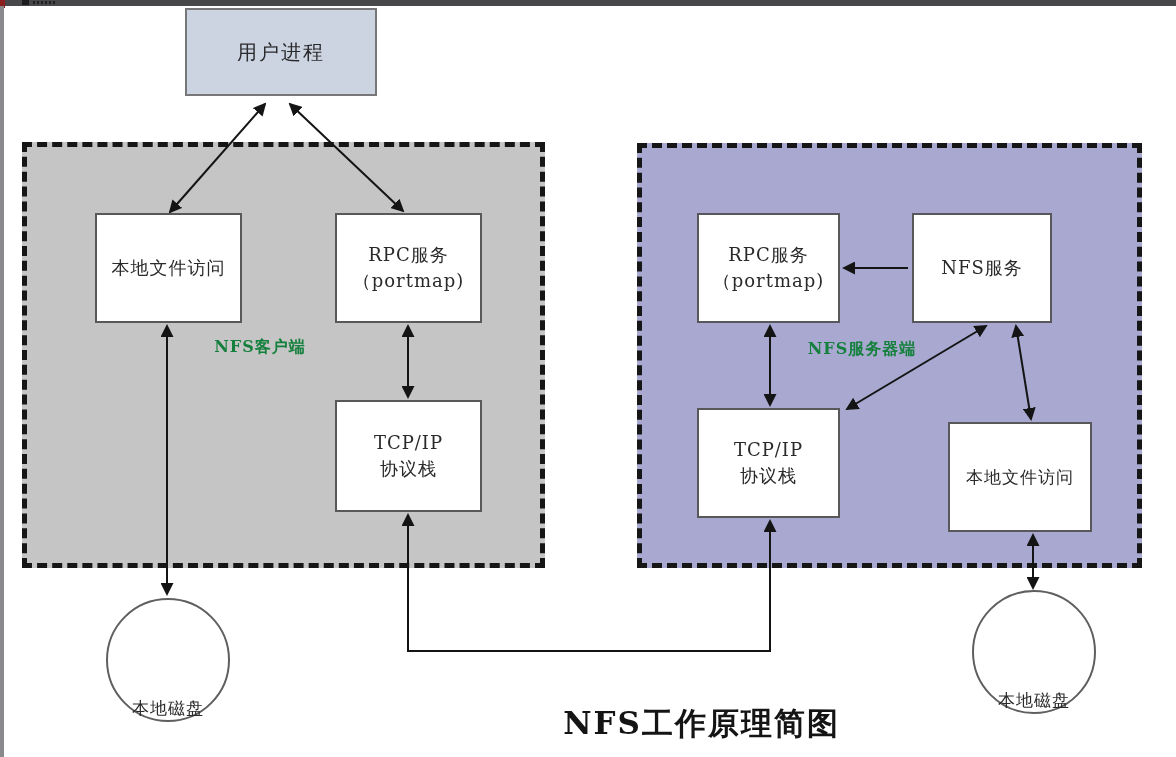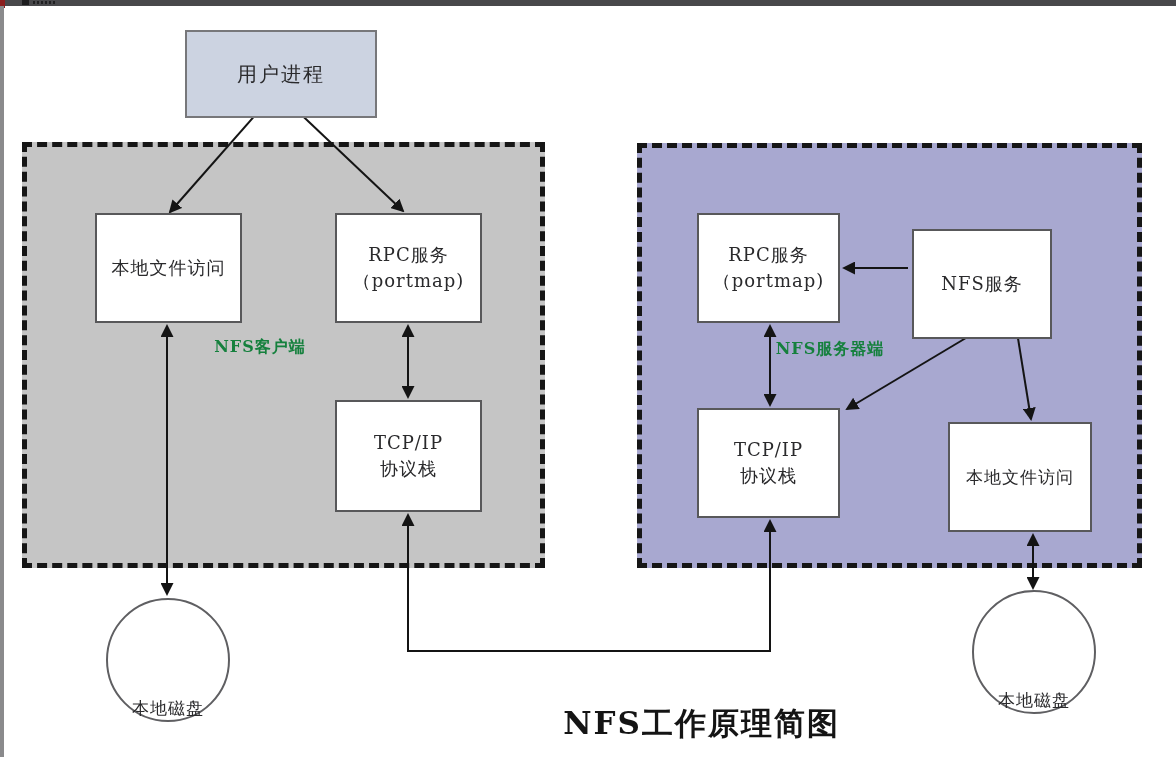--- a/index.html
+++ b/index.html
@@ -125,21 +125,21 @@
   <div class="top-bar"></div>
   <div class="top-bar-mark1"></div>
   <div class="top-bar-mark2"></div>
   <div class="corner-mark"></div>
   <div class="left-bar"></div>
 
   <div class="panel client" id="client-panel" style="background: rgb(197, 197, 197);"></div>
   <div class="panel server" id="server-panel" style="background: rgb(168, 168, 208);"></div>
 
   <div class="region-label" style="left:195px; top:337px; width:130px;">NFS客户端</div>
-  <div class="region-label" style="left:760px; top:339px; width:140px;">NFS服务器端</div>
+  <div class="region-label" style="left:792px; top:339px; width:140px;">NFS服务器端</div>
 
   <svg class="arrows" viewBox="0 0 1176 757">
     <defs>
       <marker id="ah" viewBox="0 0 10 10" refX="8.5" refY="5" markerWidth="6.5" markerHeight="6.5" orient="auto-start-reverse">
         <path d="M0,0 L10,5 L0,10 z" fill="#141414"></path>
       </marker>
     </defs>
 
     <line x1="265" y1="104" x2="170" y2="212" marker-start="url(#ah)" marker-end="url(#ah)"></line>
 
@@ -155,21 +155,21 @@
 
     <line x1="770" y1="326" x2="770" y2="405" marker-start="url(#ah)" marker-end="url(#ah)"></line>
 
     <line x1="986" y1="326" x2="847" y2="409" marker-start="url(#ah)" marker-end="url(#ah)"></line>
 
     <line x1="1016" y1="326" x2="1031" y2="419" marker-start="url(#ah)" marker-end="url(#ah)"></line>
 
     <line x1="1033" y1="535" x2="1033" y2="588" marker-start="url(#ah)" marker-end="url(#ah)"></line>
   </svg>
 
-  <div class="node user-process" style="left:185px; top:30px; width:192px; height:88px;">
+  <div class="node user-process" style="left:185px; top:8px; width:192px; height:88px;">
     <span>用户进程</span>
   </div>
 
   <div class="node" style="left:95px; top:213px; width:147px; height:110px;">
     <span>本地文件访问</span>
   </div>
 
   <div class="node" style="left:335px; top:213px; width:147px; height:110px;">
     <span>RPC服务</span>
     <span>（portmap)</span>
@@ -178,21 +178,21 @@
   <div class="node" style="left:335px; top:400px; width:147px; height:112px;">
     <span>TCP/IP</span>
     <span>协议栈</span>
   </div>
 
   <div class="node" style="left:697px; top:213px; width:143px; height:110px;">
     <span>RPC服务</span>
     <span>（portmap)</span>
   </div>
 
-  <div class="node" style="left:912px; top:229px; width:140px; height:110px;">
+  <div class="node" style="left:912px; top:213px; width:140px; height:110px;">
     <span>NFS服务</span>
   </div>
 
   <div class="node" style="left:697px; top:408px; width:143px; height:110px;">
     <span>TCP/IP</span>
     <span>协议栈</span>
   </div>
 
   <div class="node" style="left:948px; top:422px; width:144px; height:110px; font-size:17px;">
     <span>本地文件访问</span>

